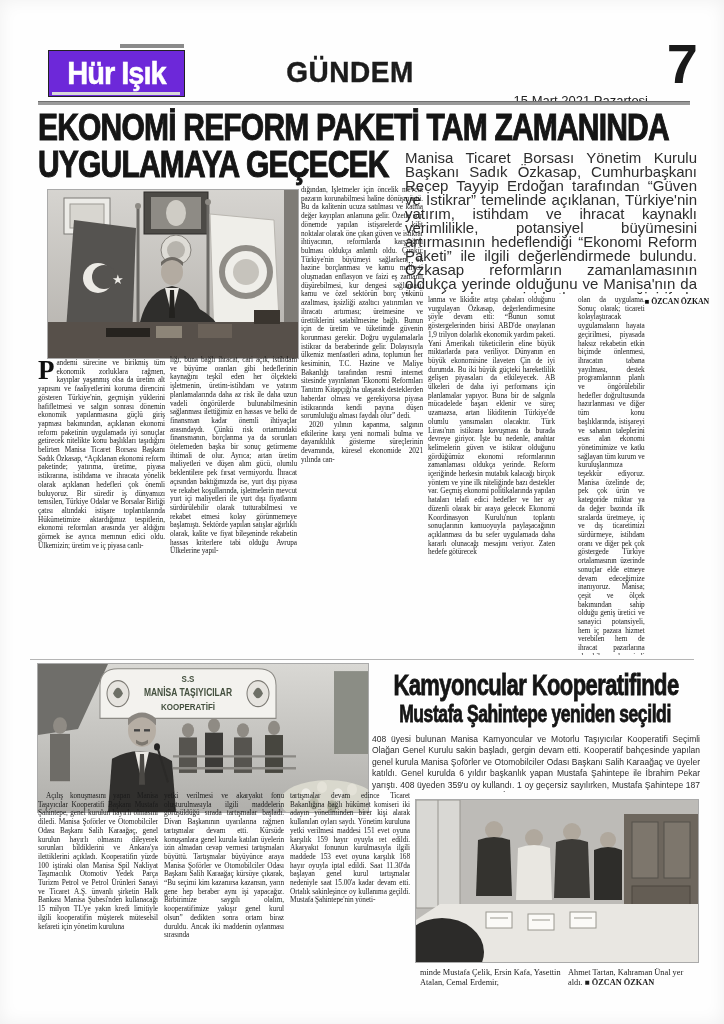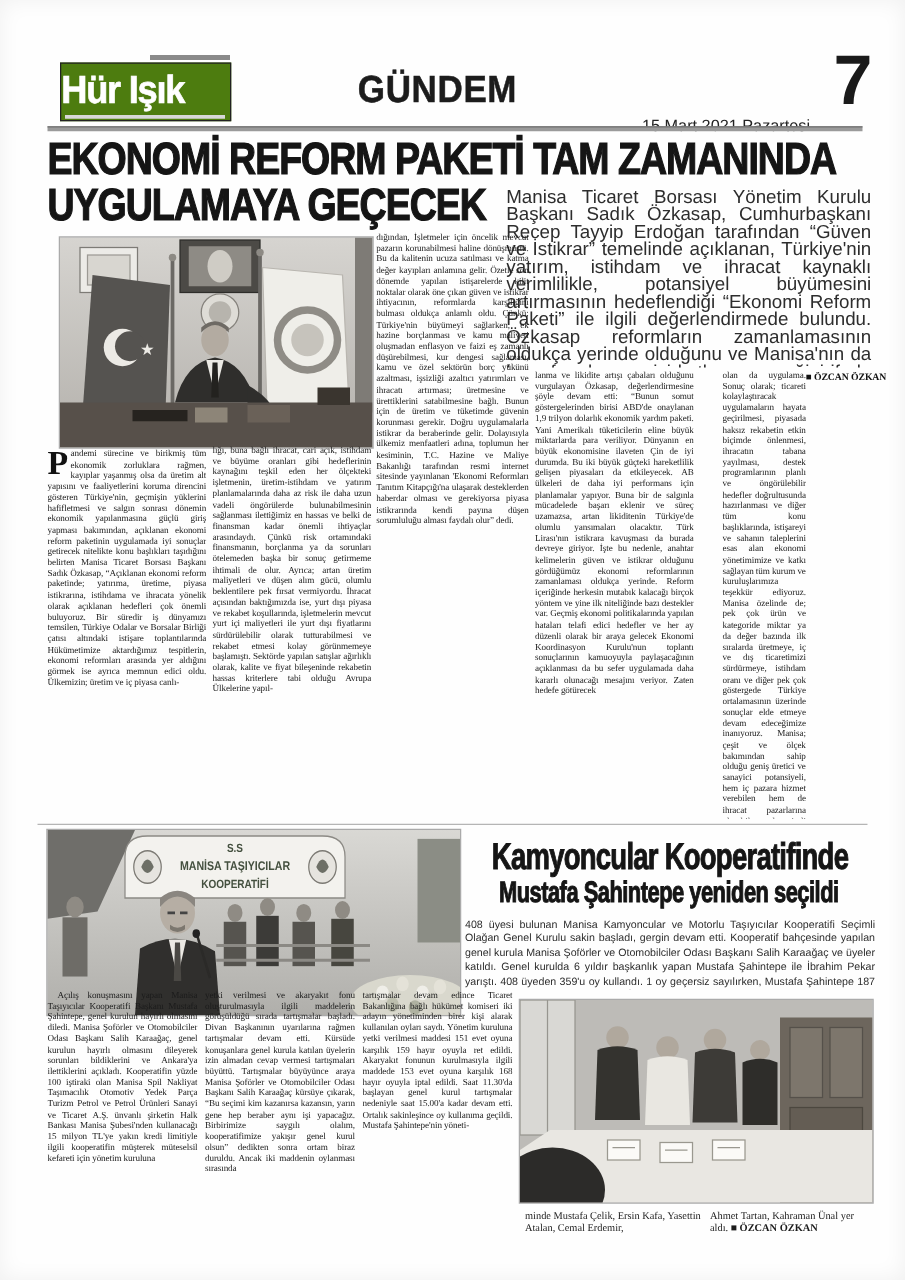--- a/index.html
+++ b/index.html
@@ -1,20 +1,20 @@
 <!DOCTYPE html>
 <html><head>
 <meta charset="utf-8">
 <style>
   *{margin:0;padding:0;box-sizing:border-box}
   html,body{background:#e9e9e9}
   .page{position:relative;width:724px;height:1024px;background:#fefefe;margin:0 auto;overflow:hidden;font-family:"Liberation Serif",serif;box-shadow:inset 0 0 18px rgba(0,0,0,.06)}
   .abs{position:absolute}
   
-  .logo-box{left:48px;top:50px;width:137px;height:47px;background:#4d7c0f;border:1px solid #222;display:flex;align-items:center;justify-content:flex-start}
+  .logo-box{left:48px;top:50px;width:137px;height:47px;background:#6d28d9;border:1px solid #222;display:flex;align-items:center;justify-content:center}
   .logo-text{color:#fff;font-family:"Liberation Sans",sans-serif;font-weight:bold;font-size:29px;letter-spacing:-1px;transform:scaleY(1.08);-webkit-text-stroke:.5px #fff}
   .logo-topbar{left:120px;top:44px;width:64px;height:4px;background:#8a8a8a}
   .logo-botbar{left:52px;top:92px;width:128px;height:3px;background:#d8d8d8}
   .section-title{left:240px;top:56px;width:220px;text-align:center;font-family:"Liberation Sans",sans-serif;font-weight:bold;font-size:28px;color:#1c1c1c;letter-spacing:.5px;transform:scaleY(1.08);-webkit-text-stroke:.4px #1c1c1c}
   .edition-date{left:470px;top:93px;width:178px;text-align:right;font-family:"Liberation Sans",sans-serif;font-size:13px;color:#222}
   .page-number{left:650px;top:34px;width:48px;font-family:"Liberation Sans",sans-serif;font-weight:bold;font-size:56px;color:#1a1a1a;line-height:60px;text-align:right}
   .masthead-rule{left:38px;top:101px;width:652px;height:4px;background:#9a9a9a;border-top:1px solid #6f6f6f}
   
   .h1line{font-family:"Liberation Sans",sans-serif;font-weight:bold;color:#151515;font-size:30px;letter-spacing:-.8px;transform:scaleY(1.2);transform-origin:left top;-webkit-text-stroke:.8px #151515;white-space:nowrap}
   .h1a{left:38px;top:108px}
@@ -120,20 +120,21 @@
       <rect x="206" y="120" width="26" height="14" fill="#3a352f"></rect>
     </svg>
   </div>
 
   <div class="abs serifcol col1">
     <span class="dropcap">P</span><span>andemi sürecine ve birikmiş tüm ekonomik zorluklara rağmen, kayıplar yaşanmış olsa da üretim alt yapısını ve faaliyetlerini koruma direncini gösteren Türkiye'nin, geçmişin yüklerini hafifletmesi ve salgın sonrası dönemin ekonomik yapılanmasına güçlü giriş yapması bakımından, açıklanan ekonomi reform paketinin uygulamada iyi sonuçlar getirecek nitelikte konu başlıkları taşıdığını belirten Manisa Ticaret Borsası Başkanı Sadık Özkasap, “Açıklanan ekonomi reform paketinde; yatırıma, üretime, piyasa istikrarına, istihdama ve ihracata yönelik olarak açıklanan hedefleri çok önemli buluyoruz. Bir süredir iş dünyamızı temsilen, Türkiye Odalar ve Borsalar Birliği çatısı altındaki istişare toplantılarında Hükümetimize aktardığımız tespitlerin, ekonomi reformları arasında yer aldığını görmek ise ayrıca memnun edici oldu. Ülkemizin; üretim ve iç piyasa canlı-</span>
   </div>
   <div class="abs serifcol col2">lığı, buna bağlı ihracat, cari açık, istihdam ve büyüme oranları gibi hedeflerinin kaynağını teşkil eden her ölçekteki işletmenin, üretim-istihdam ve yatırım planlamalarında daha az risk ile daha uzun vadeli öngörülerde bulunabilmesinin sağlanması ilettiğimiz en hassas ve belki de finansman kadar önemli ihtiyaçlar arasındaydı. Çünkü risk ortamındaki finansmanın, borçlanma ya da sorunları ötelemeden başka bir sonuç getirmeme ihtimali de olur. Ayrıca; artan üretim maliyetleri ve düşen alım gücü, olumlu beklentilere pek fırsat vermiyordu. İhracat açısından baktığımızda ise, yurt dışı piyasa ve rekabet koşullarında, işletmelerin mevcut yurt içi maliyetleri ile yurt dışı fiyatlarını sürdürülebilir olarak tutturabilmesi ve rekabet etmesi kolay görünmemeye başlamıştı. Sektörde yapılan satışlar ağırlıklı olarak, kalite ve fiyat bileşeninde rekabetin hassas kriterlere tabi olduğu Avrupa Ülkelerine yapıl-</div>
   <div class="abs serifcol col3">
     <div>dığından, İşletmeler için öncelik mevcut pazarın korunabilmesi haline dönüşmüştü. Bu da kalitenin ucuza satılması ve katma değer kayıpları anlamına gelir. Özetle son dönemde yapılan istişarelerde kilit noktalar olarak öne çıkan güven ve istikrar ihtiyacının, reformlarda karşılığını bulması oldukça anlamlı oldu. Çünkü; Türkiye'nin büyümeyi sağlarken, ek hazine borçlanması ve kamu maliyeti oluşmadan enflasyon ve faizi eş zamanlı düşürebilmesi, kur dengesi sağlaması, kamu ve özel sektörün borç yükünü azaltması, işsizliği azaltıcı yatırımları ve ihracatı artırması; üretmesine ve ürettiklerini satabilmesine bağlı. Bunun için de üretim ve tüketimde güvenin korunması gerekir. Doğru uygulamalarla istikrar da beraberinde gelir. Dolayısıyla ülkemiz menfaatleri adına, toplumun her kesiminin, T.C. Hazine ve Maliye Bakanlığı tarafından resmi internet sitesinde yayınlanan 'Ekonomi Reformları Tanıtım Kitapçığı'na ulaşarak desteklerden haberdar olması ve gerekiyorsa piyasa istikrarında kendi payına düşen sorumluluğu alması faydalı olur” dedi.</div>
+    <div class="indent">2020 yılının kapanma, salgının etkilerine karşı yeni normali bulma ve dayanıklılık gösterme süreçlerinin devamında, küresel ekonomide 2021 yılında can-</div>
   </div>
   <div class="abs serifcol col4">lanma ve likidite artışı çabaları olduğunu vurgulayan Özkasap, değerlendirmesine şöyle devam etti: “Bunun somut göstergelerinden birisi ABD'de onaylanan 1,9 trilyon dolarlık ekonomik yardım paketi. Yani Amerikalı tüketicilerin eline büyük miktarlarda para veriliyor. Dünyanın en büyük ekonomisine ilaveten Çin de iyi durumda. Bu iki büyük güçteki hareketlilik gelişen piyasaları da etkileyecek. AB ülkeleri de daha iyi performans için planlamalar yapıyor. Buna bir de salgınla mücadelede başarı eklenir ve süreç uzamazsa, artan likiditenin Türkiye'de olumlu yansımaları olacaktır. Türk Lirası'nın istikrara kavuşması da burada devreye giriyor. İşte bu nedenle, anahtar kelimelerin güven ve istikrar olduğunu gördüğümüz ekonomi reformlarının zamanlaması oldukça yerinde. Reform içeriğinde herkesin mutabık kalacağı birçok yöntem ve yine ilk niteliğinde bazı destekler var. Geçmiş ekonomi politikalarında yapılan hataları telafi edici hedefler ve her ay düzenli olarak bir araya gelecek Ekonomi Koordinasyon Kurulu'nun toplantı sonuçlarının kamuoyuyla paylaşacağının açıklanması da bu sefer uygulamada daha kararlı olunacağı mesajını veriyor. Zaten hedefe götürecek</div>
   <div class="abs serifcol col5">
     <div class="flow">olan da uygulama. Sonuç olarak; ticareti kolaylaştıracak uygulamaların hayata geçirilmesi, piyasada haksız rekabetin etkin biçimde önlenmesi, ihracatın tabana yayılması, destek programlarının planlı ve öngörülebilir hedefler doğrultusunda hazırlanması ve diğer tüm konu başlıklarında, istişareyi ve sahanın taleplerini esas alan ekonomi yönetimimize ve katkı sağlayan tüm kurum ve kuruluşlarımıza teşekkür ediyoruz. Manisa özelinde de; pek çok ürün ve kategoride miktar ya da değer bazında ilk sıralarda üretmeye, iç ve dış ticaretimizi sürdürmeye, istihdam oranı ve diğer pek çok göstergede Türkiye ortalamasının üzerinde sonuçlar elde etmeye devam edeceğimize inanıyoruz. Manisa; çeşit ve ölçek bakımından sahip olduğu geniş üretici ve sanayici potansiyeli, hem iç pazara hizmet verebilen hem de ihracat pazarlarına ulaşabilen deneyimli özel sektör yapısı, ilgili kamu kurumlarımızın da sağlayacağı yapıcı uygulama destekleriyle, ülkemizin ekonomi reformlarında hedeflenen gelişmelere yine en iyi katkı örneklerini verecektir. Reformların ülkemiz ve tüm vatandaşlarımız için hayırlı olmasını diliyoruz”</div>
     <div class="byline">■ ÖZCAN ÖZKAN</div>
   </div>
 
   <div class="abs divider"></div>
 
   <div class="abs photo photo2">

